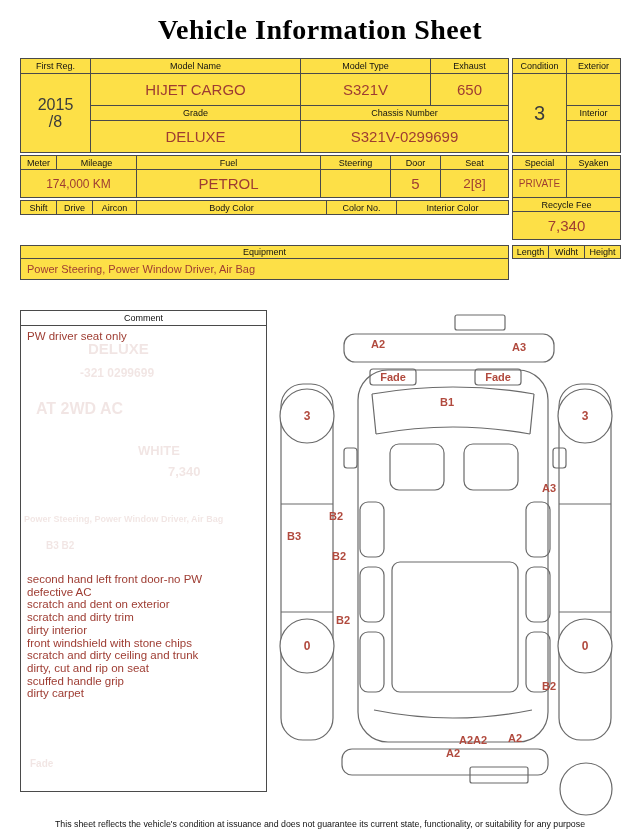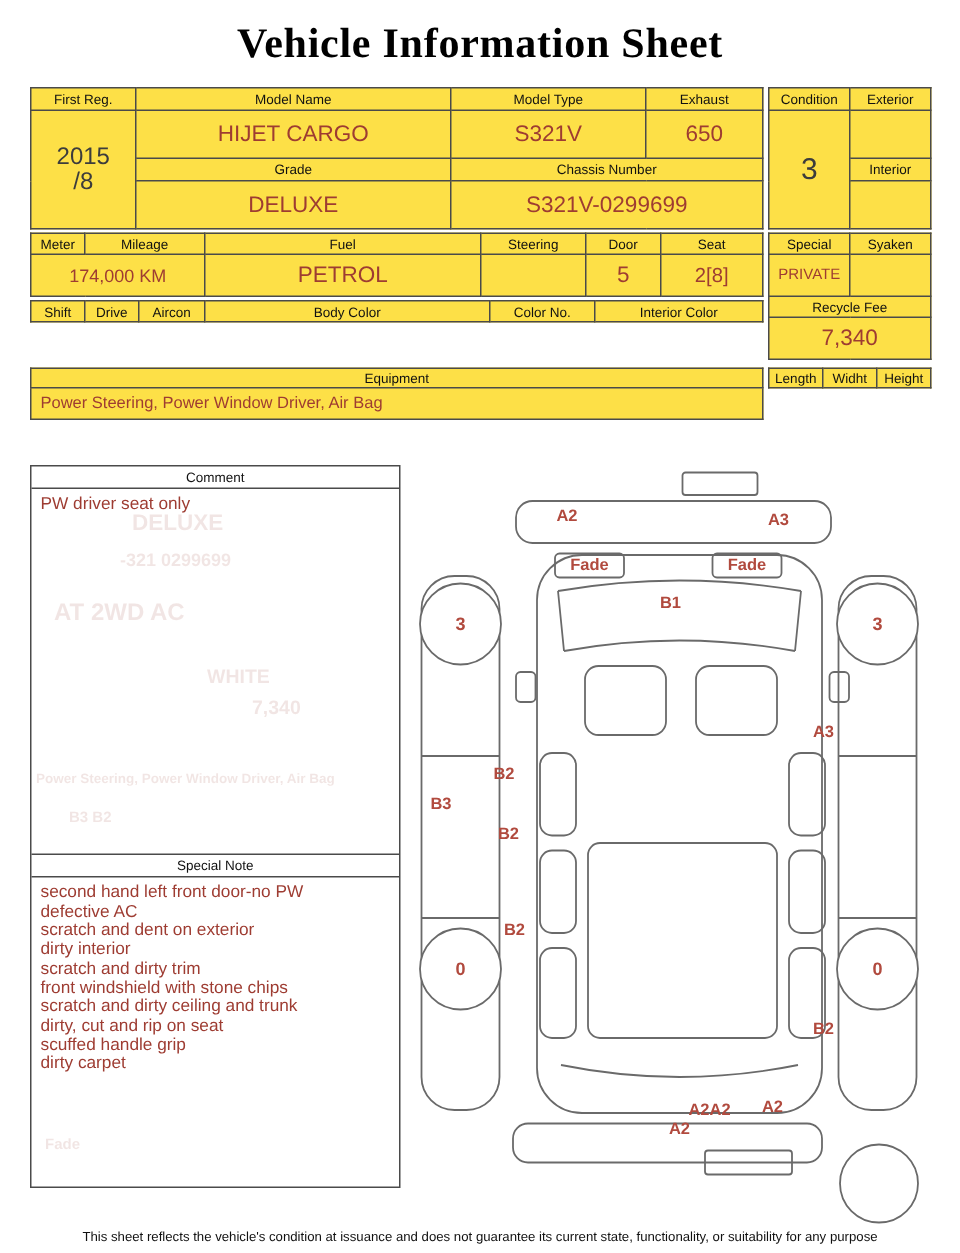--- a/index.html
+++ b/index.html
@@ -207,27 +207,26 @@
     <th>Length</th>
     <th>Widht</th>
     <th>Height</th>
   </tr>
 </tbody>
   </table>
 
 <div class="panel">
   <div class="panel-h">Comment</div>
   <div class="comment-body">PW driver seat only</div>
-  <div class="sn-h">Special Note</div>
   <ul class="notes" id="notes">
       <li>second hand left front door-no PW</li>
       <li>defective AC</li>
       <li>scratch and dent on exterior</li>
+      <li>scratch and dirty trim</li>
       <li>dirty interior</li>
-      <li>scratch and dirty trim</li>
       <li>front windshield with stone chips</li>
       <li>scratch and dirty ceiling and trunk</li>
       <li>dirty, cut and rip on seat</li>
       <li>scuffed handle grip</li>
       <li>dirty carpet</li>
     </ul>
 </div>
 
 <div id="diagram">
   <svg width="366" height="505" viewBox="0 0 366 505">

